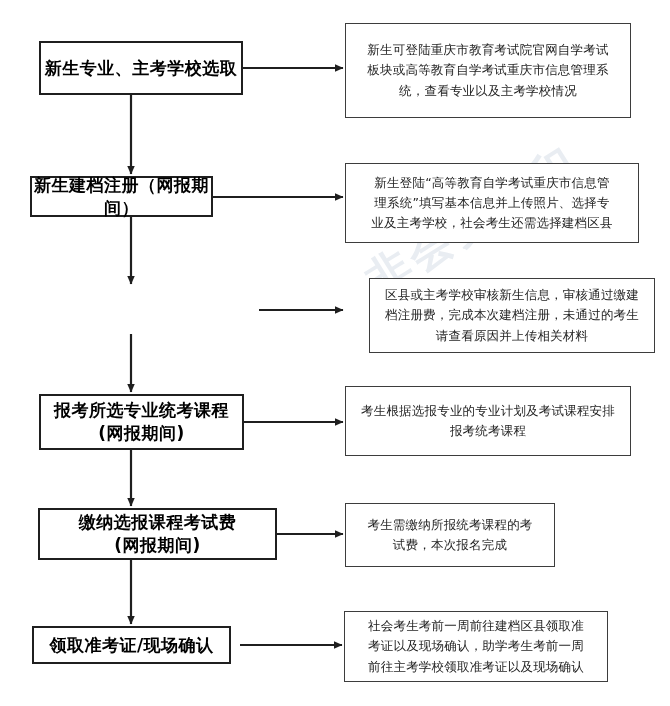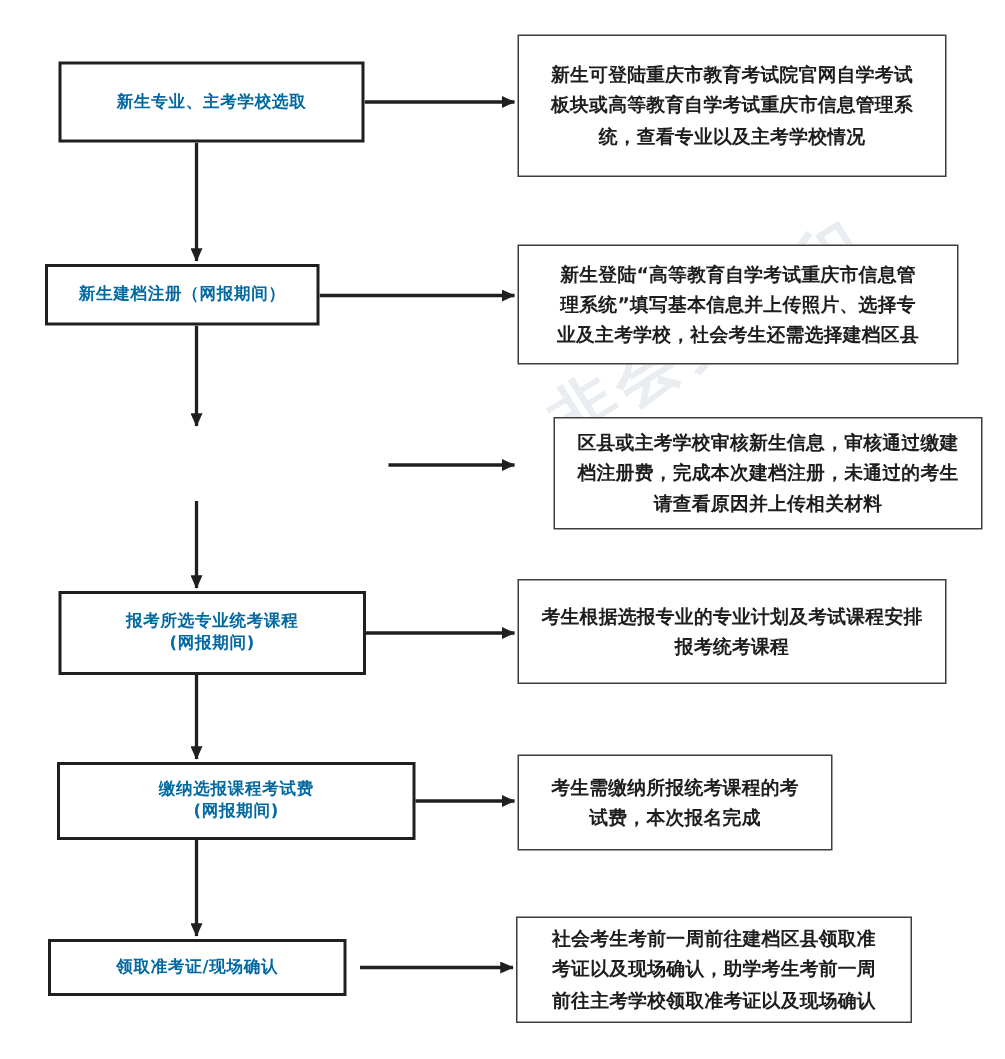--- a/index.html
+++ b/index.html
@@ -72,29 +72,29 @@
   .node.note {
     border-width: 1.6px;
     border-color: #3d3d3d;
   }
 
   .node-label {
     display: block;
     white-space: pre-line;
   }
   .step .node-label {
-    font-size: 11px;
+    font-size: 17px;
     font-weight: 700;
     line-height: 1.35;
     letter-spacing: 0.5px;
-    color: #0369a1;
+    color: #000000;
   }
   .note .node-label {
     font-size: 12.5px;
-    font-weight: 700;
+    font-weight: 400;
     line-height: 1.62;
     letter-spacing: 0.2px;
     color: #1e1e1e;
     padding: 4px 9px;
   }
 </style>
 </head>
 <body>
 
 <div id="flow-canvas">

